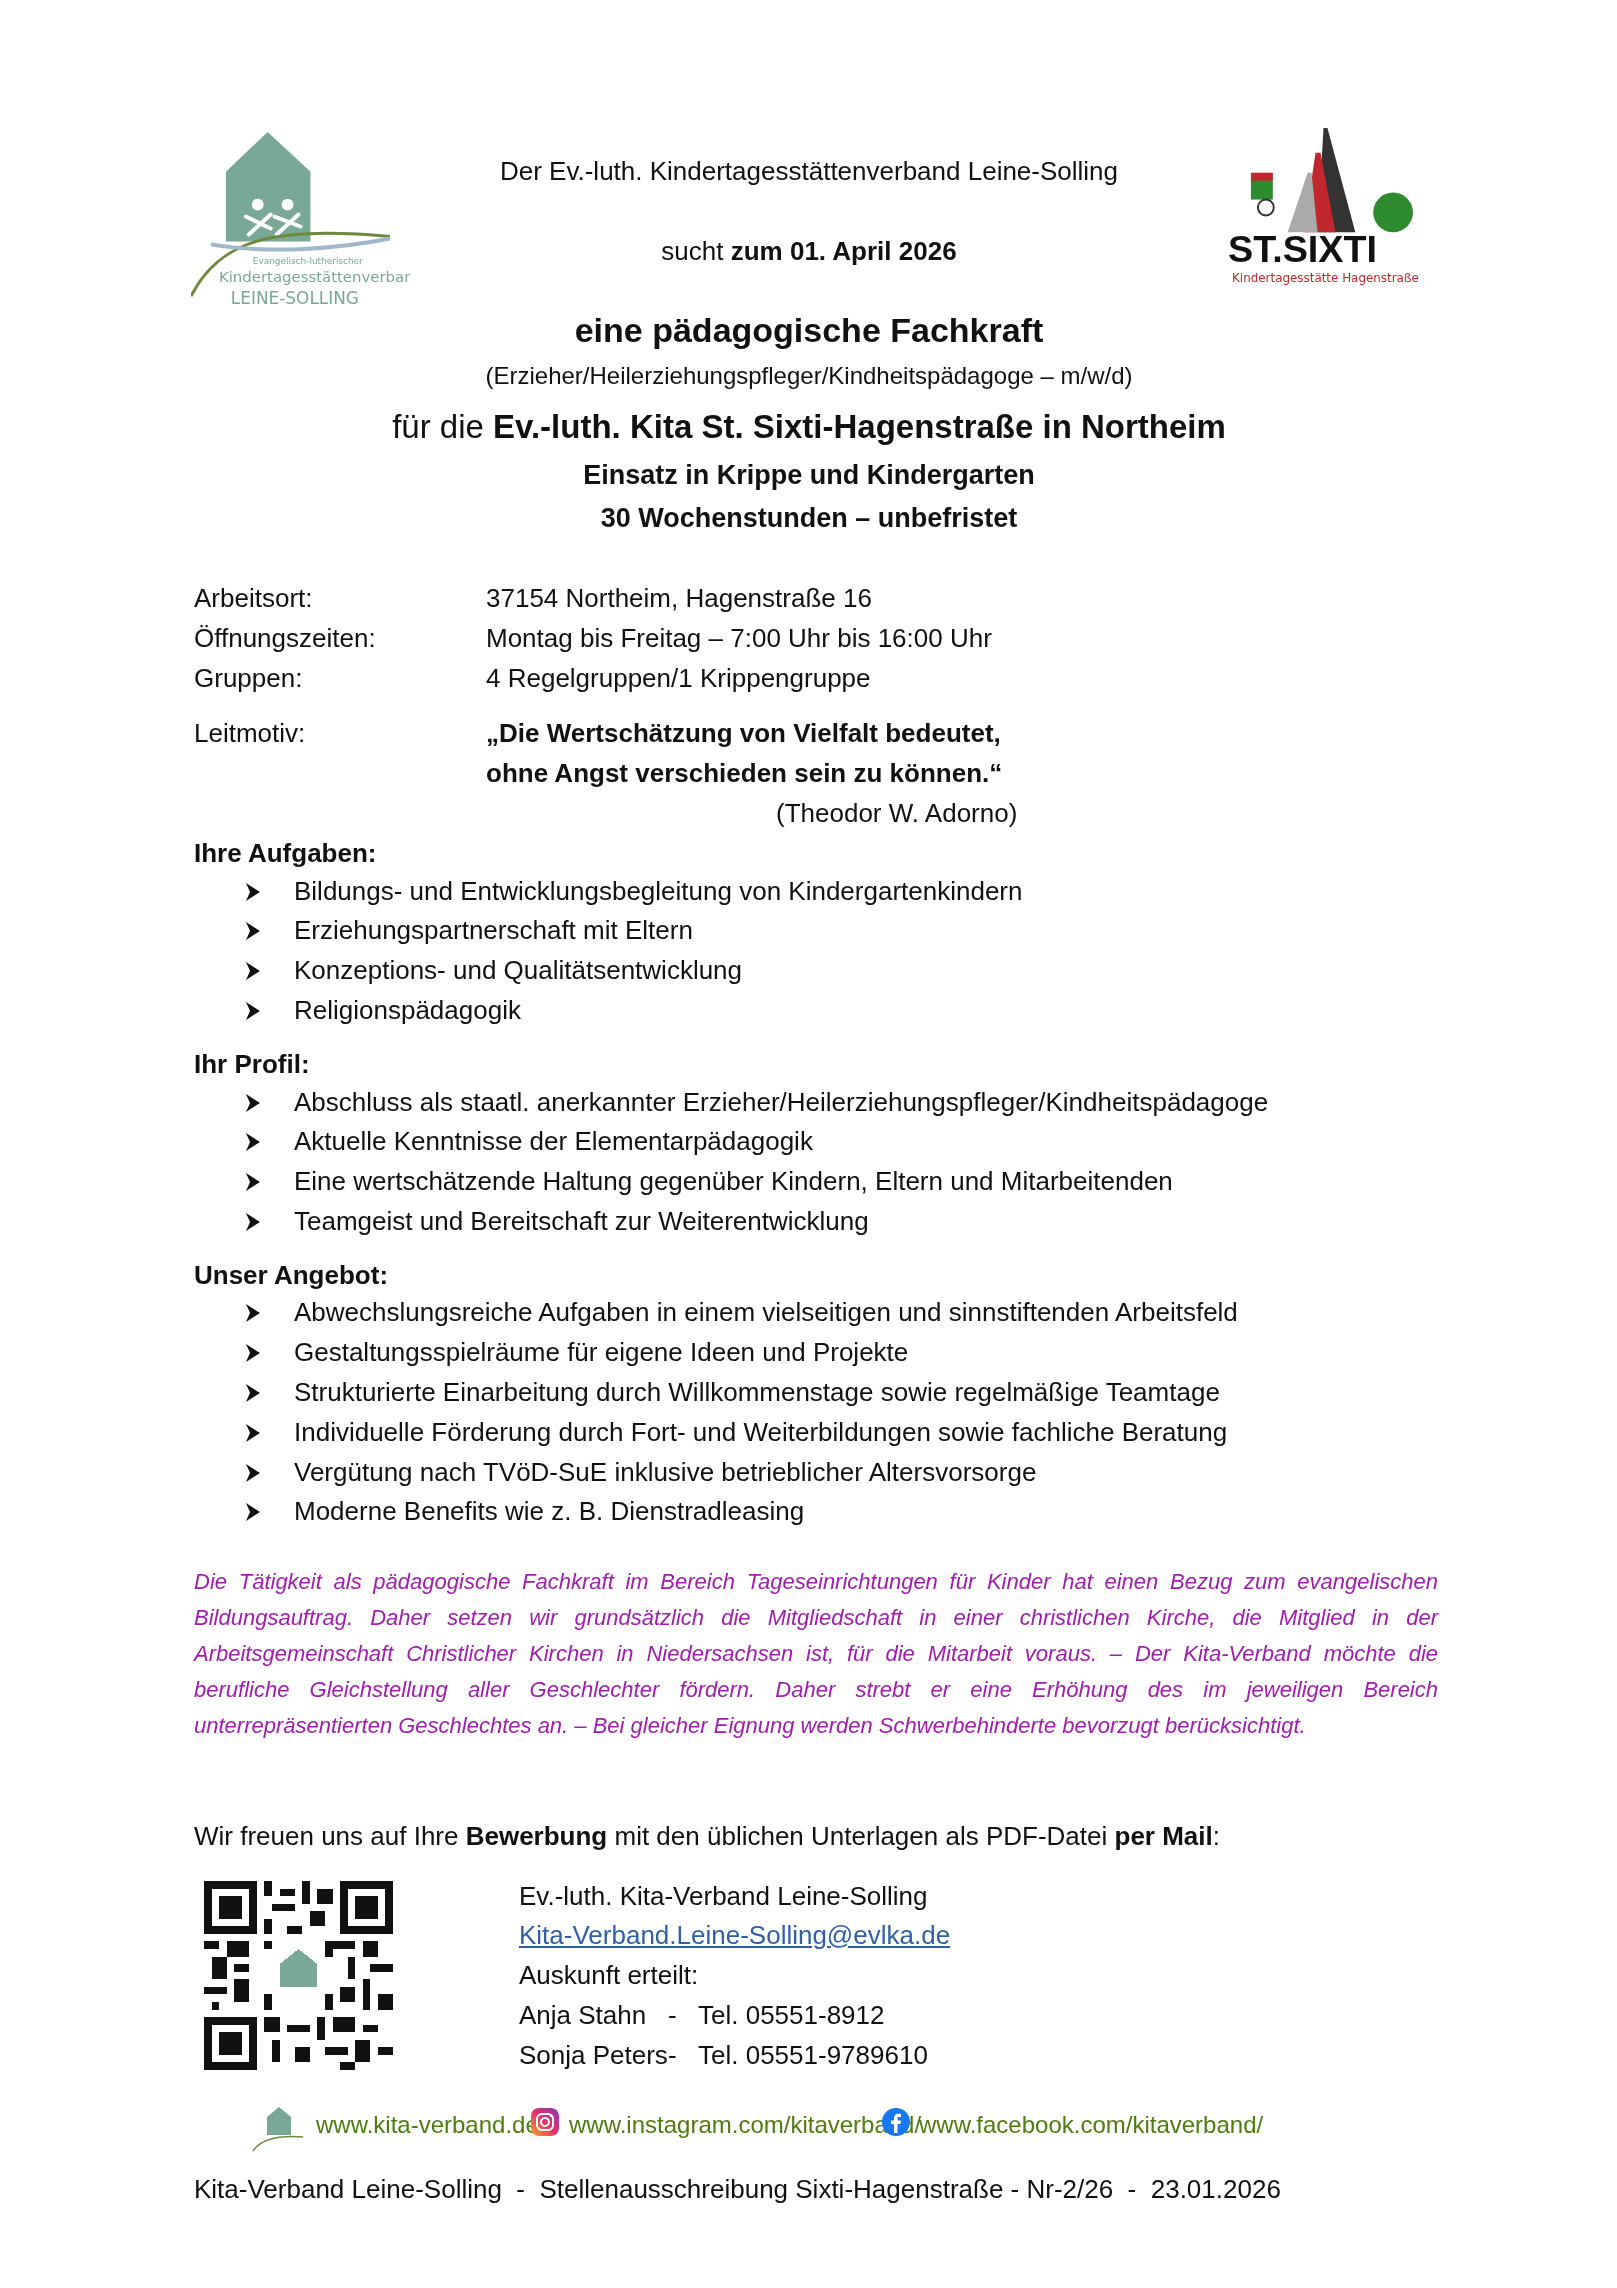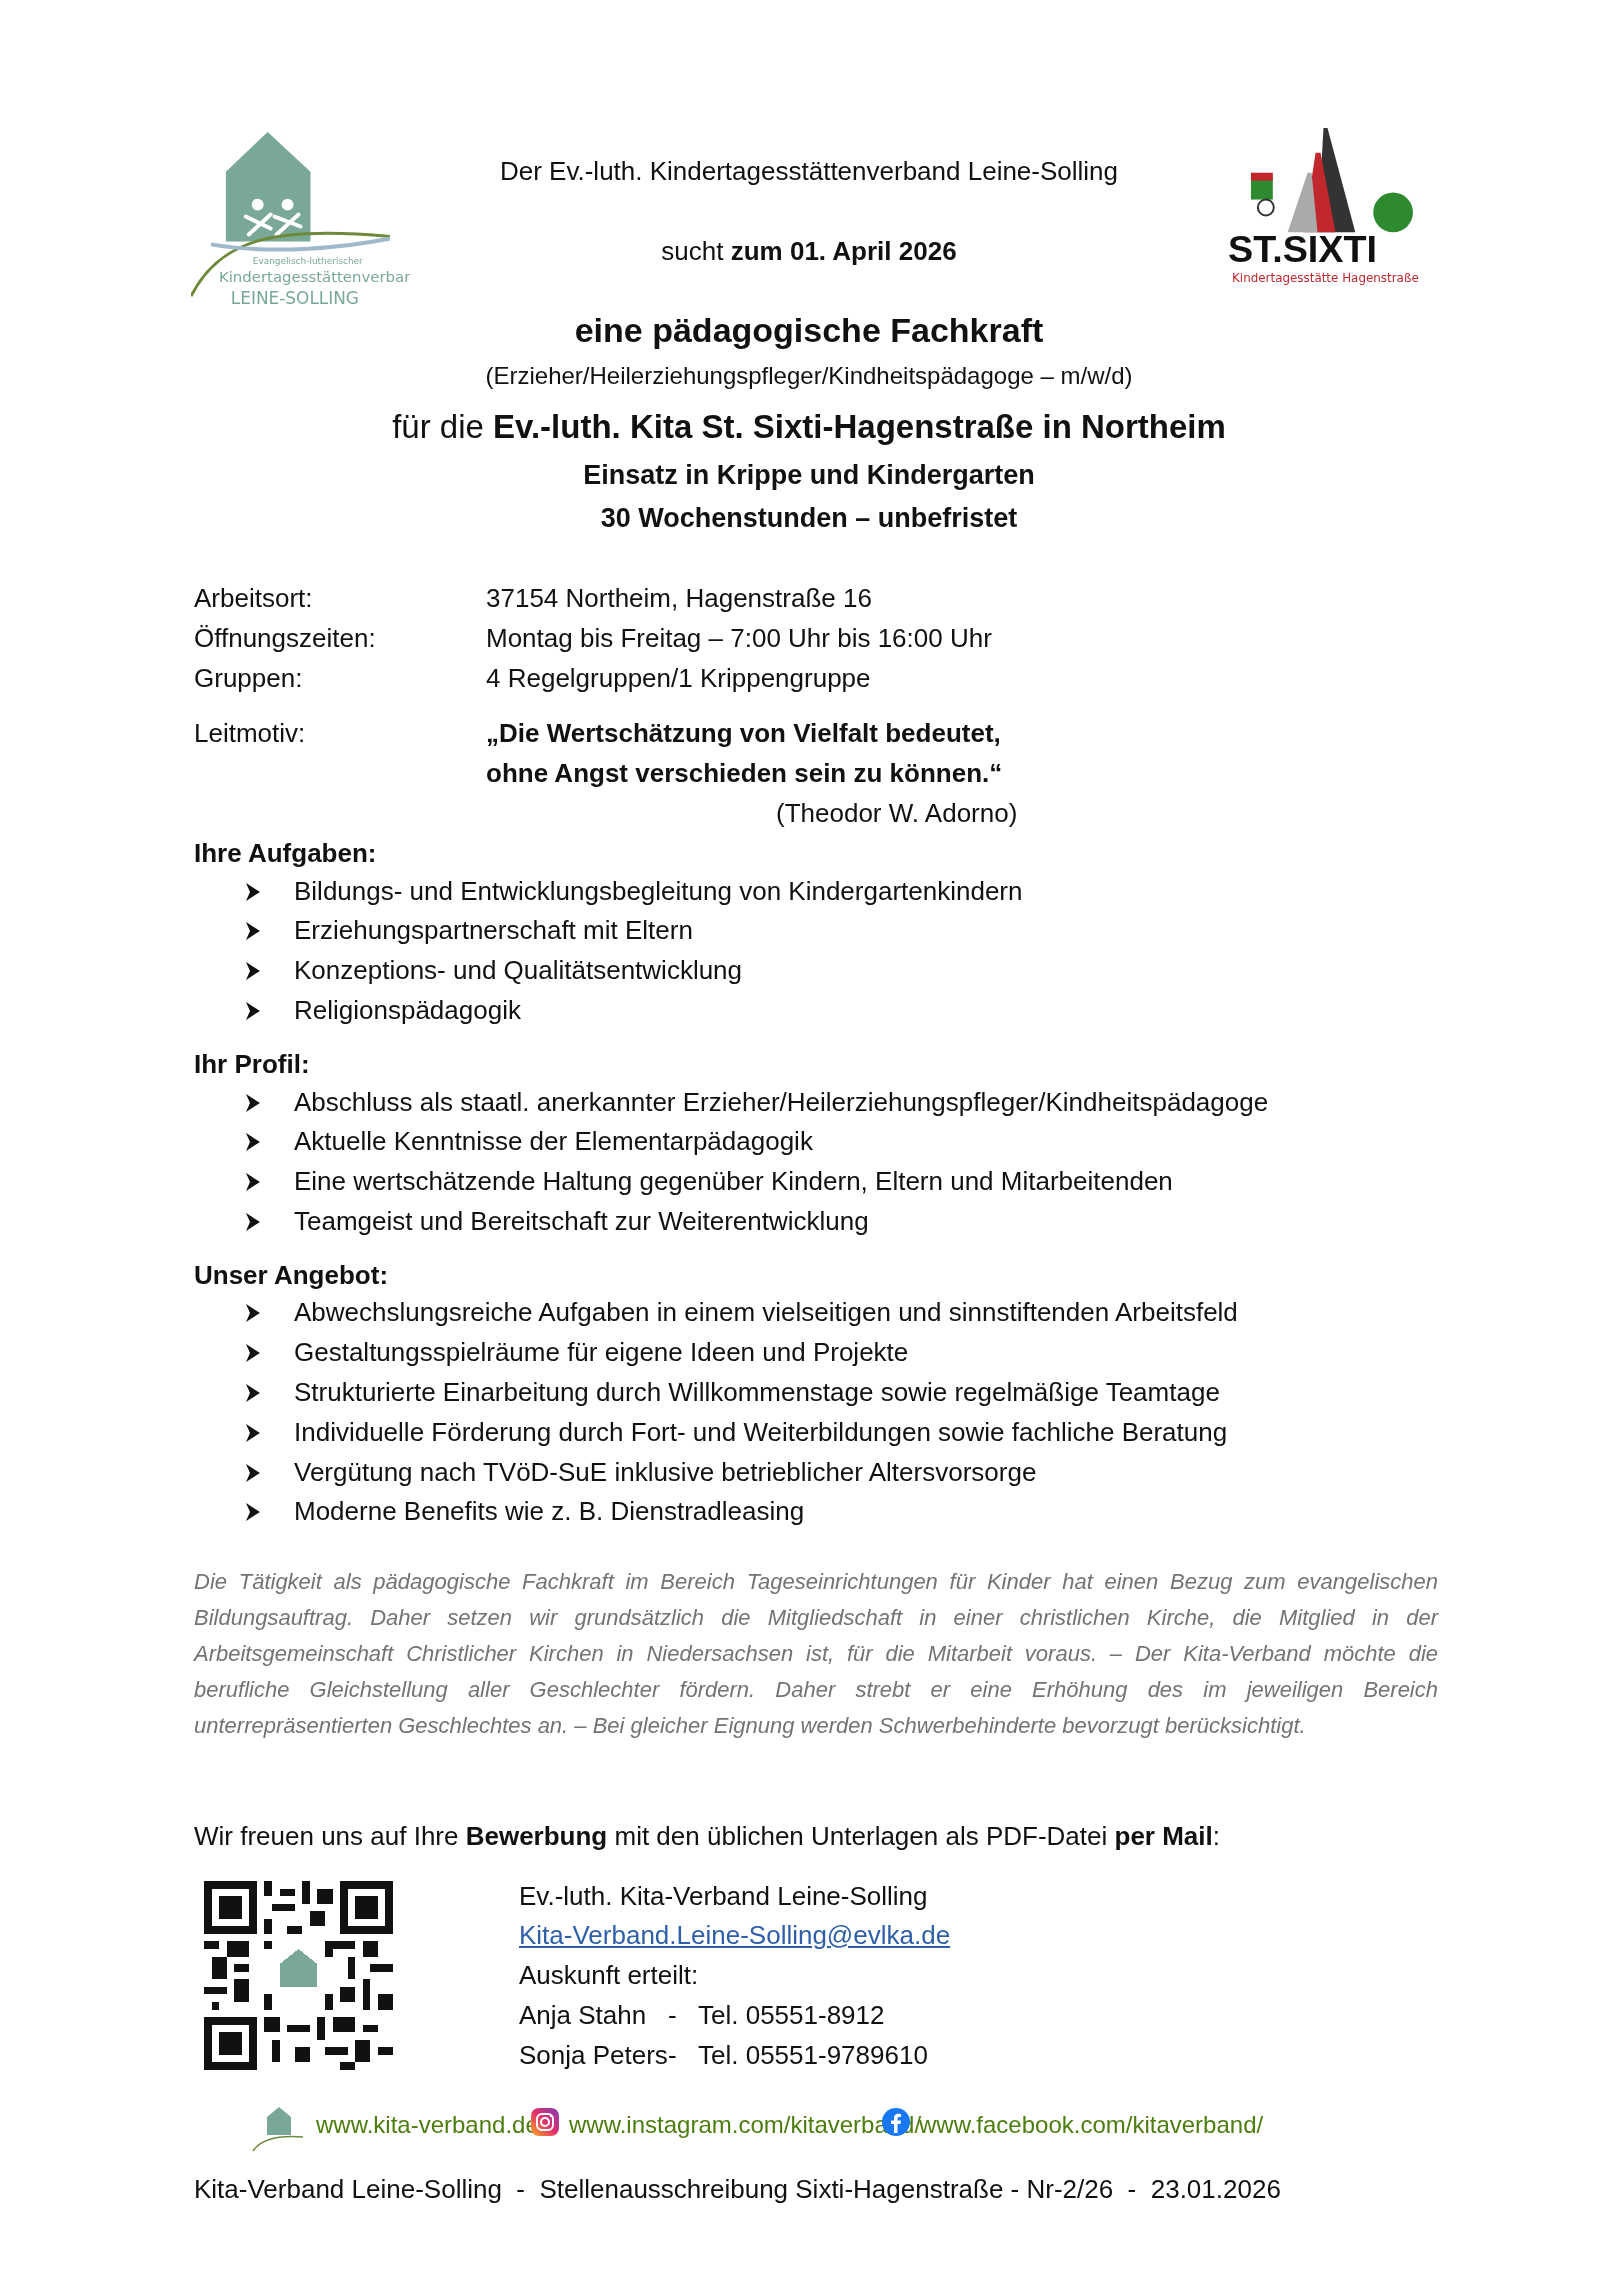--- a/index.html
+++ b/index.html
@@ -17,21 +17,21 @@
 
   .info-label { position: absolute; left: 194px; font-size: 26px; }
   .info-value { position: absolute; left: 486px; font-size: 26px; }
 
   .section-title { position: absolute; left: 194px; font-size: 26px; font-weight: bold; }
   .bullet { position: absolute; left: 244px; font-size: 26px; display: flex; align-items: center; }
   .bullet .arrow { width: 50px; display: inline-block; }
   .bullet .arrow svg { display: block; }
 
   #disclaimer { left: 194px; top: 1564px; width: 1244px; font-size: 22px; font-style: italic;
-                line-height: 36px; text-align: justify; color: #737373; }
+                line-height: 36px; text-align: justify; color: #a21caf; }
 
   .contact-line { position: absolute; left: 519px; font-size: 26px; }
   .email-link { color: #2f5fa8; text-decoration: underline; }
 
   .social-link { position: absolute; font-size: 24px; color: #4d7c0f; }
   #footer { left: 194px; top: 2174px; font-size: 26px; white-space: pre; }
 </style>
 </head>
 <body>
 

